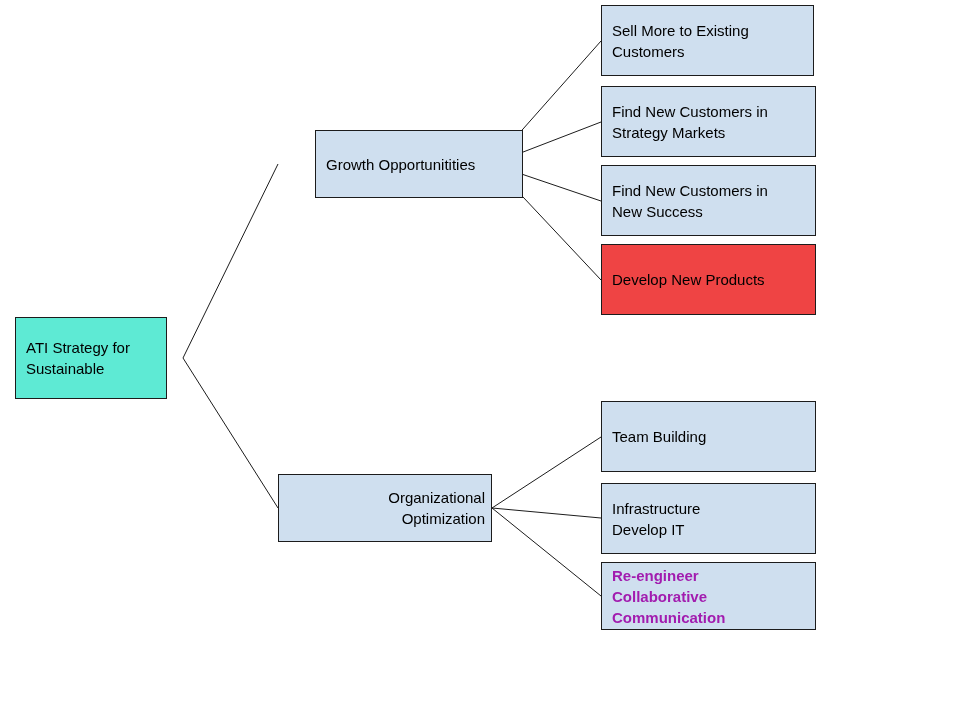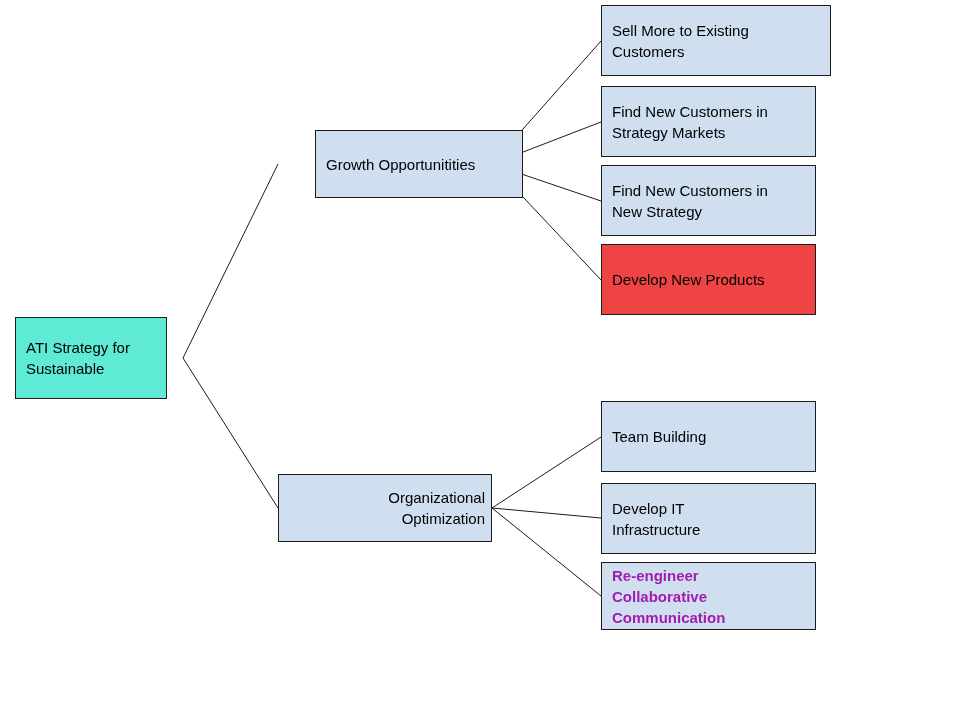--- a/index.html
+++ b/index.html
@@ -57,45 +57,45 @@
       <line x1="492" y1="508" x2="601" y2="596" stroke="#1c1c1c" stroke-width="1"></line>
     </svg>
   <div id="node-layer">
       <div class="node" style="left: 15px; top: 317px; width: 152px; height: 82px; background: #5eead4; border-color: rgb(28, 28, 28); color: rgb(0, 0, 0);">
         <span class="line">ATI Strategy for</span>
         <span class="line">Sustainable</span>
       </div>
       <div class="node" style="left: 278px; top: 130px; width: 208px; height: 68px; background: rgb(207, 223, 239); border-color: rgb(28, 28, 28); color: rgb(0, 0, 0); margin-left: 37px;">
         <span class="line">Growth Opportunitities</span>
       </div>
-      <div class="node" style="left: 601px; top: 5px; width: 230px; height: 71px; background: rgb(207, 223, 239); border-color: rgb(28, 28, 28); color: rgb(0, 0, 0);">
+      <div class="node" style="left: 601px; top: 5px; width: 213px; height: 71px; background: rgb(207, 223, 239); border-color: rgb(28, 28, 28); color: rgb(0, 0, 0);">
         <span class="line">Sell More to Existing</span>
         <span class="line">Customers</span>
       </div>
       <div class="node" style="left: 601px; top: 86px; width: 215px; height: 71px; background: rgb(207, 223, 239); border-color: rgb(28, 28, 28); color: rgb(0, 0, 0);">
         <span class="line">Find New Customers in</span>
         <span class="line">Strategy Markets</span>
       </div>
       <div class="node" style="left: 601px; top: 165px; width: 215px; height: 71px; background: rgb(207, 223, 239); border-color: rgb(28, 28, 28); color: rgb(0, 0, 0);">
         <span class="line">Find New Customers in</span>
-        <span class="line">New Strategy</span>
+        <span class="line">New Success</span>
       </div>
       <div class="node" style="left: 601px; top: 244px; width: 215px; height: 71px; background: #ef4444; border-color: rgb(28, 28, 28); color: rgb(0, 0, 0);">
         <span class="line">Develop New Products</span>
       </div>
       <div class="node" style="left: 278px; top: 474px; width: 214px; height: 68px; background: rgb(207, 223, 239); border-color: rgb(28, 28, 28); color: rgb(0, 0, 0); align-items: flex-end;">
         <span class="line">Organizational</span>
         <span class="line">Optimization</span>
       </div>
       <div class="node" style="left: 601px; top: 401px; width: 215px; height: 71px; background: rgb(207, 223, 239); border-color: rgb(28, 28, 28); color: rgb(0, 0, 0);">
         <span class="line">Team Building</span>
       </div>
       <div class="node" style="left: 601px; top: 483px; width: 215px; height: 71px; background: rgb(207, 223, 239); border-color: rgb(28, 28, 28); color: rgb(0, 0, 0);">
+        <span class="line">Infrastructure</span>
         <span class="line">Develop IT</span>
-        <span class="line">Infrastructure</span>
       </div>
       <div class="node" style="left: 601px; top: 562px; width: 215px; height: 68px; background: rgb(207, 223, 239); border-color: rgb(28, 28, 28); color: #a21caf; font-weight: bold;">
         <span class="line">Re-engineer</span>
         <span class="line">Collaborative</span>
         <span class="line">Communication</span>
       </div>
     </div>
 </div>
 
 </body></html>

